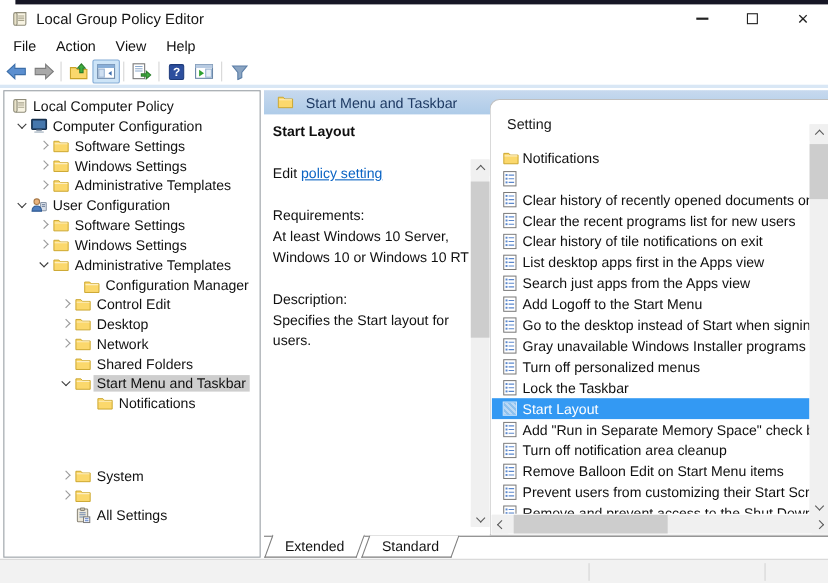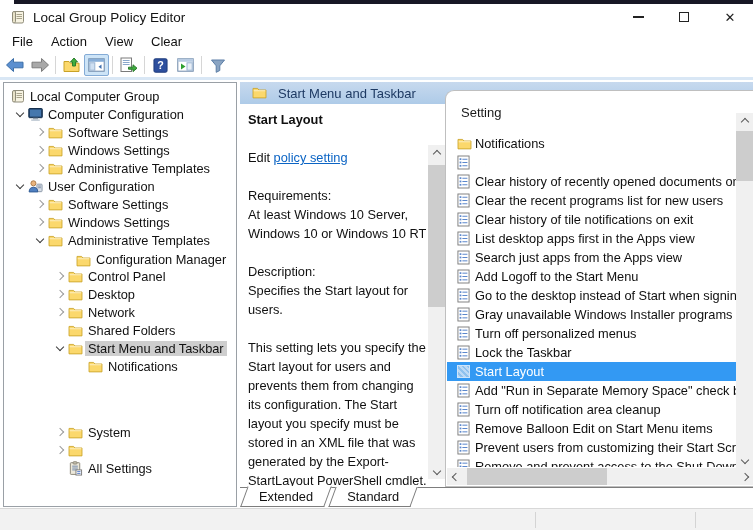--- a/index.html
+++ b/index.html
@@ -121,21 +121,21 @@
       <div class="wc">
           <span class="closeglyph">✕</span>
         </div>
     </div>
   </div>
 
   <div id="menubar">
       <div class="menu-item">File</div>
       <div class="menu-item">Action</div>
       <div class="menu-item">View</div>
-      <div class="menu-item">Clear</div>
+      <div class="menu-item">Help</div>
     </div>
 
   <div id="toolbar">
       <div class="tb-btn">
         <span style="display: flex;">
           <svg width="20" height="16" viewBox="0 0 20 16">
             <path d="M8.5 1.5 L1.5 8 l7 6.5 V10.8 h9.5 V5.2 H8.5z" fill="#5b8fd0" stroke="#3c6ea8"></path>
           </svg>
         </span>
       </div>
@@ -217,21 +217,21 @@
               <path d="M4 2.5 h9.5 v10 a1.5 1.5 0 0 1 -1.5 1.5 H4.5" fill="#f7f3e2" stroke="#8f8c7a"></path>
               <path d="M4 2.5 a1.5 1.5 0 0 0 -1.5 1.5 v8.5 a1.5 1.5 0 0 0 1.5 1.5 a1.5 1.5 0 0 0 1.5 -1.5 V4 A1.5 1.5 0 0 0 4 2.5z" fill="#e8e2c8" stroke="#8f8c7a"></path>
               <g stroke="#a9a48c">
                 <line x1="6.5" y1="5.5" x2="12" y2="5.5"></line>
                 <line x1="6.5" y1="7.5" x2="12" y2="7.5"></line>
                 <line x1="6.5" y1="9.5" x2="12" y2="9.5"></line>
               </g>
             </svg>
           </span>
         </span>
-        <span class="tree-label">Local Computer Group</span>
+        <span class="tree-label">Local Computer Policy</span>
       </div>
       <div class="tree-row" style="padding-left: 8px;">
         <span class="tree-exp">
           <span class="chev-d"></span>
         </span>
         <span class="tree-ico">
           <span style="display: flex;">
             <svg width="16" height="15" viewBox="0 0 16 15">
               <rect x="0.8" y="1.5" width="13.5" height="9.2" rx="0.8" fill="#24476f" stroke="#16304e"></rect>
               <rect x="2" y="2.7" width="11" height="6.8" fill="#4577ad"></rect>
@@ -360,21 +360,21 @@
           <span class="chev-r"></span>
         </span>
         <span class="tree-ico">
           <span style="display: flex;">
             <svg width="15" height="13" viewBox="0 0 16 14">
               <path d="M1 12.8 V2.6 h4.9 l1.5 1.7 H15 v8.5 z" fill="#fbd86c" stroke="#c9a227" stroke-width="0.9"></path>
               <path d="M1.8 5.1 H14.3" stroke="#fdeec0" stroke-width="1.1"></path>
             </svg>
           </span>
         </span>
-        <span class="tree-label">Control Panel</span>
+        <span class="tree-label">Control Edit</span>
       </div>
       <div class="tree-row" style="padding-left: 48px;">
         <span class="tree-exp">
           <span class="chev-r"></span>
         </span>
         <span class="tree-ico">
           <span style="display: flex;">
             <svg width="15" height="13" viewBox="0 0 16 14">
               <path d="M1 12.8 V2.6 h4.9 l1.5 1.7 H15 v8.5 z" fill="#fbd86c" stroke="#c9a227" stroke-width="0.9"></path>
               <path d="M1.8 5.1 H14.3" stroke="#fdeec0" stroke-width="1.1"></path>
@@ -503,24 +503,20 @@
       <div class="desc-title">Start Layout</div>
       <div class="desc-edit"><span>Edit </span><a href="#" class="pslink">policy setting</a></div>
       <div class="desc-sec">
         <div>Requirements:</div>
         <div>At least Windows 10 Server, Windows 10 or Windows 10 RT</div>
       </div>
       <div class="desc-sec">
         <div>Description:</div>
         <div>Specifies the Start layout for users.</div>
       </div>
-      <div class="desc-sec">
-        <div>This setting lets you specify the Start layout for users and prevents them from changing its configuration. The Start layout you specify must be stored in an XML file that was generated by the Export-StartLayout PowerShell cmdlet.</div>
-
-      </div>
     </div>
 
     <div id="desc-sb">
       <div class="sb-arrow" style="top:0">
           <span class="chev-up"></span>
         </div>
       <div class="sb-thumb-v" style="top:20px;height:142px"></div>
       <div class="sb-arrow" style="bottom:0">
           <span class="chev-dn"></span>
         </div>

